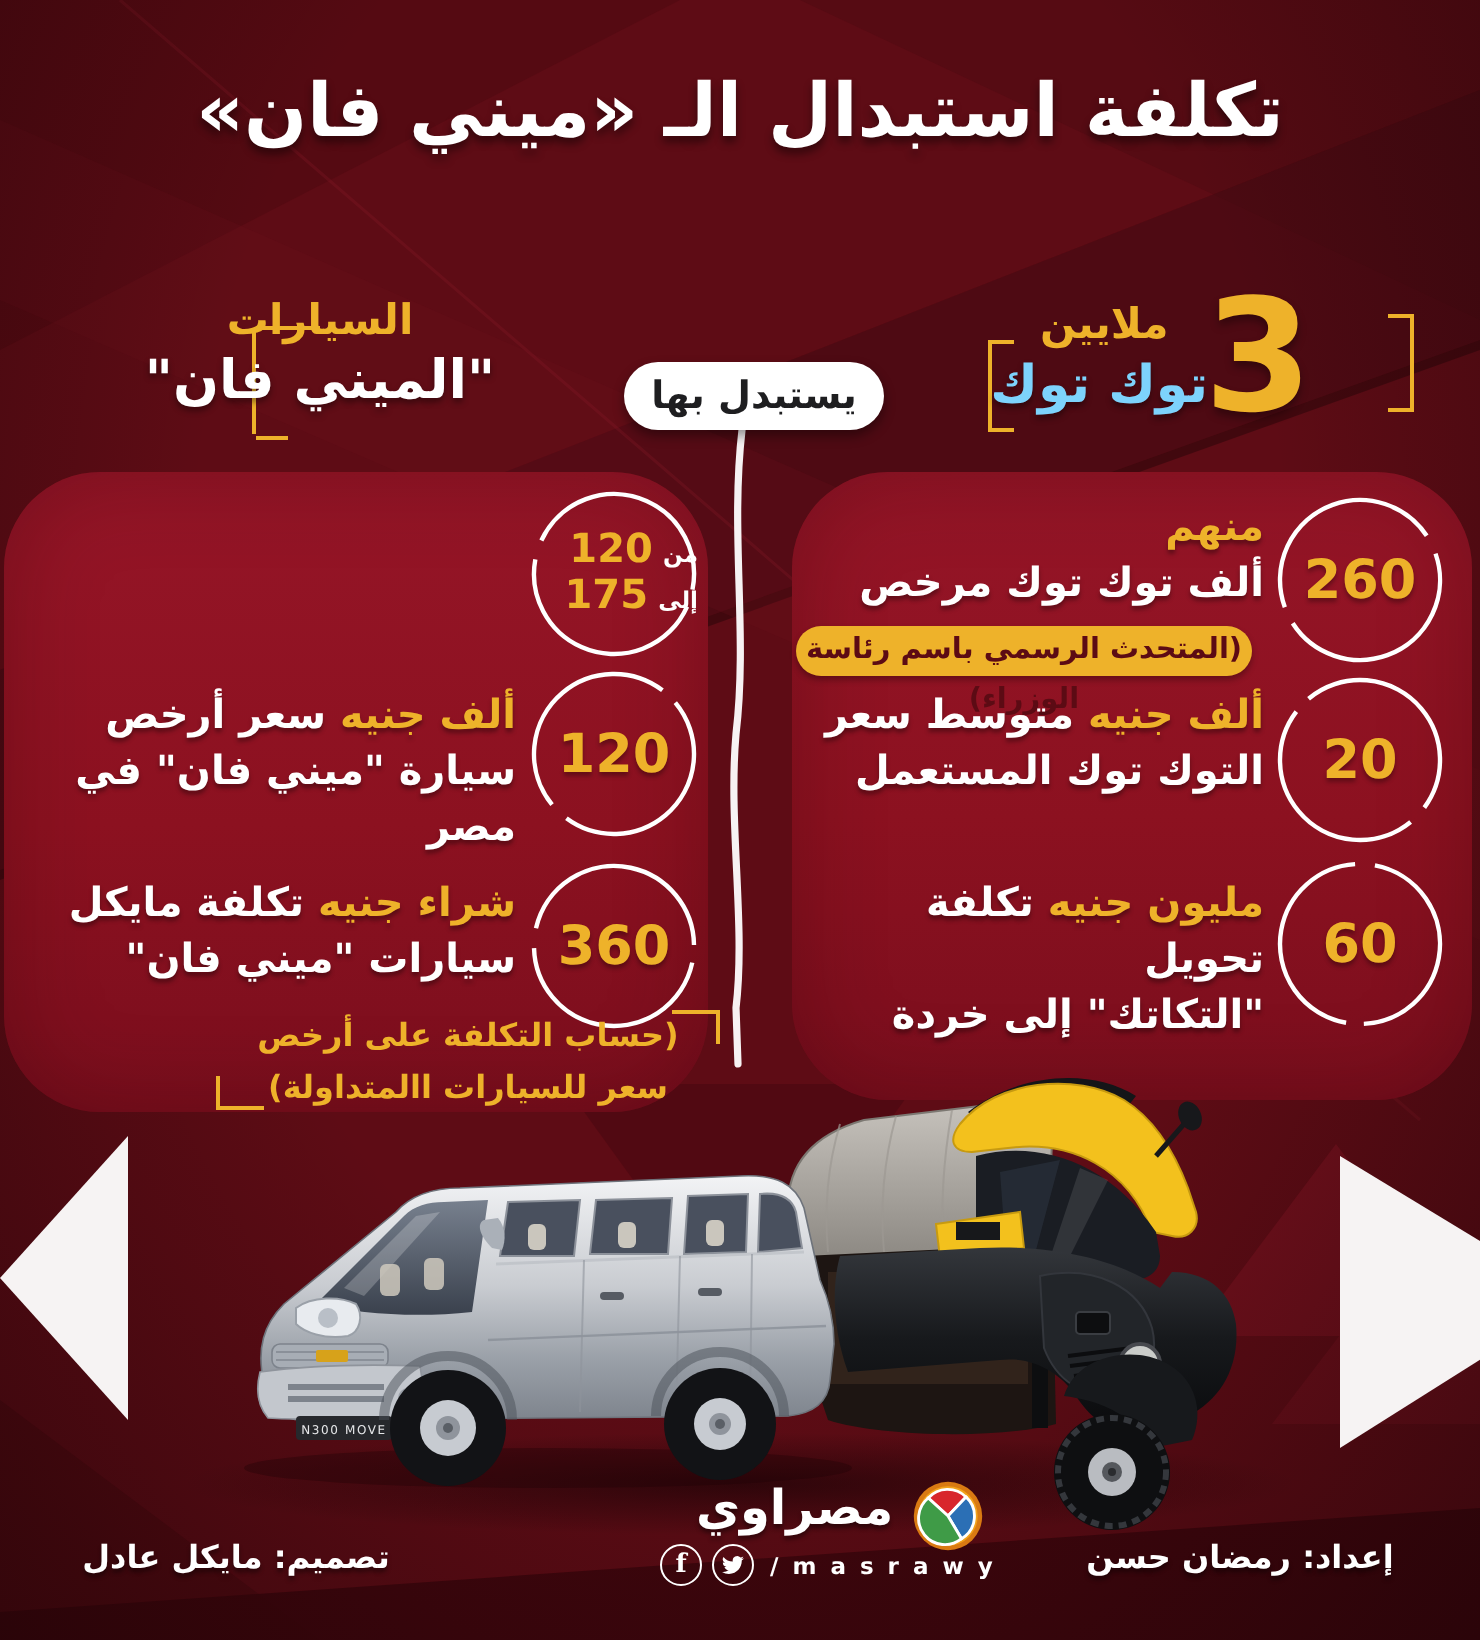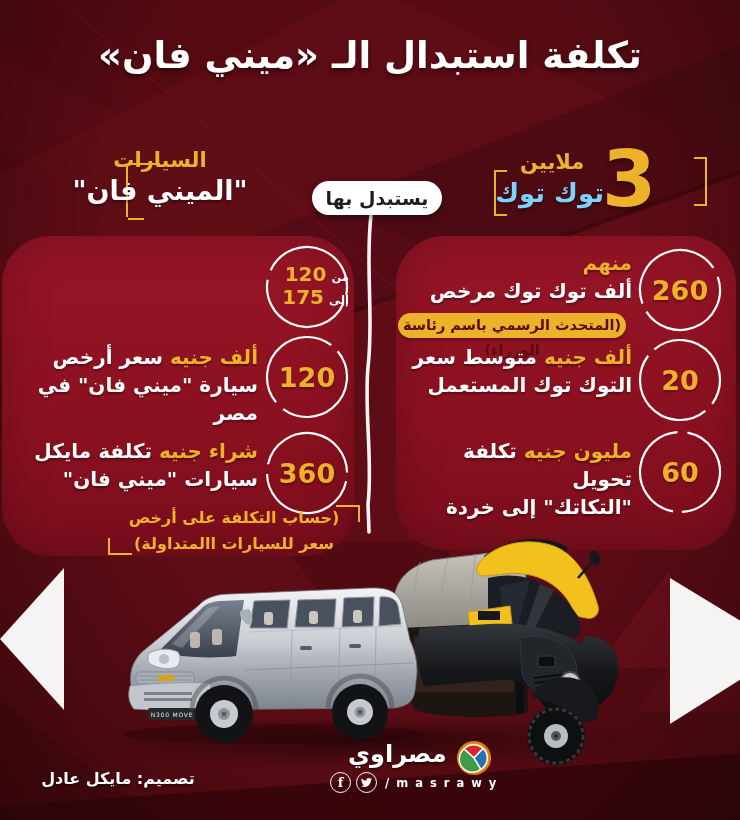--- a/index.html
+++ b/index.html
@@ -364,14 +364,15 @@
       <span class="soc-f">f</span>
     </span>
     <span class="soc-circle">
       <svg width="11" height="11" viewBox="0 0 24 24" fill="#ffffff">
         <path d="M23.95 4.57a10 10 0 01-2.82.77 4.96 4.96 0 002.16-2.72c-.95.56-2 .96-3.12 1.19a4.92 4.92 0 00-8.39 4.48A13.94 13.94 0 011.64 3.16a4.93 4.93 0 001.52 6.57 4.9 4.9 0 01-2.23-.61v.06a4.92 4.92 0 003.95 4.83 4.9 4.9 0 01-2.21.08 4.93 4.93 0 004.6 3.42A9.87 9.87 0 010 19.54a13.9 13.9 0 007.55 2.21c9.05 0 14-7.5 14-13.99 0-.21 0-.42-.02-.63a10 10 0 002.42-2.56z"></path>
       </svg>
     </span>
     <span class="handle">/ m a s r a w y</span>
   </div>
   <div class="credit credit-design">تصميم: مايكل عادل</div>
+  <div class="credit credit-prep">إعداد: رمضان حسن</div>
 
 </div>
 
 </body></html>

